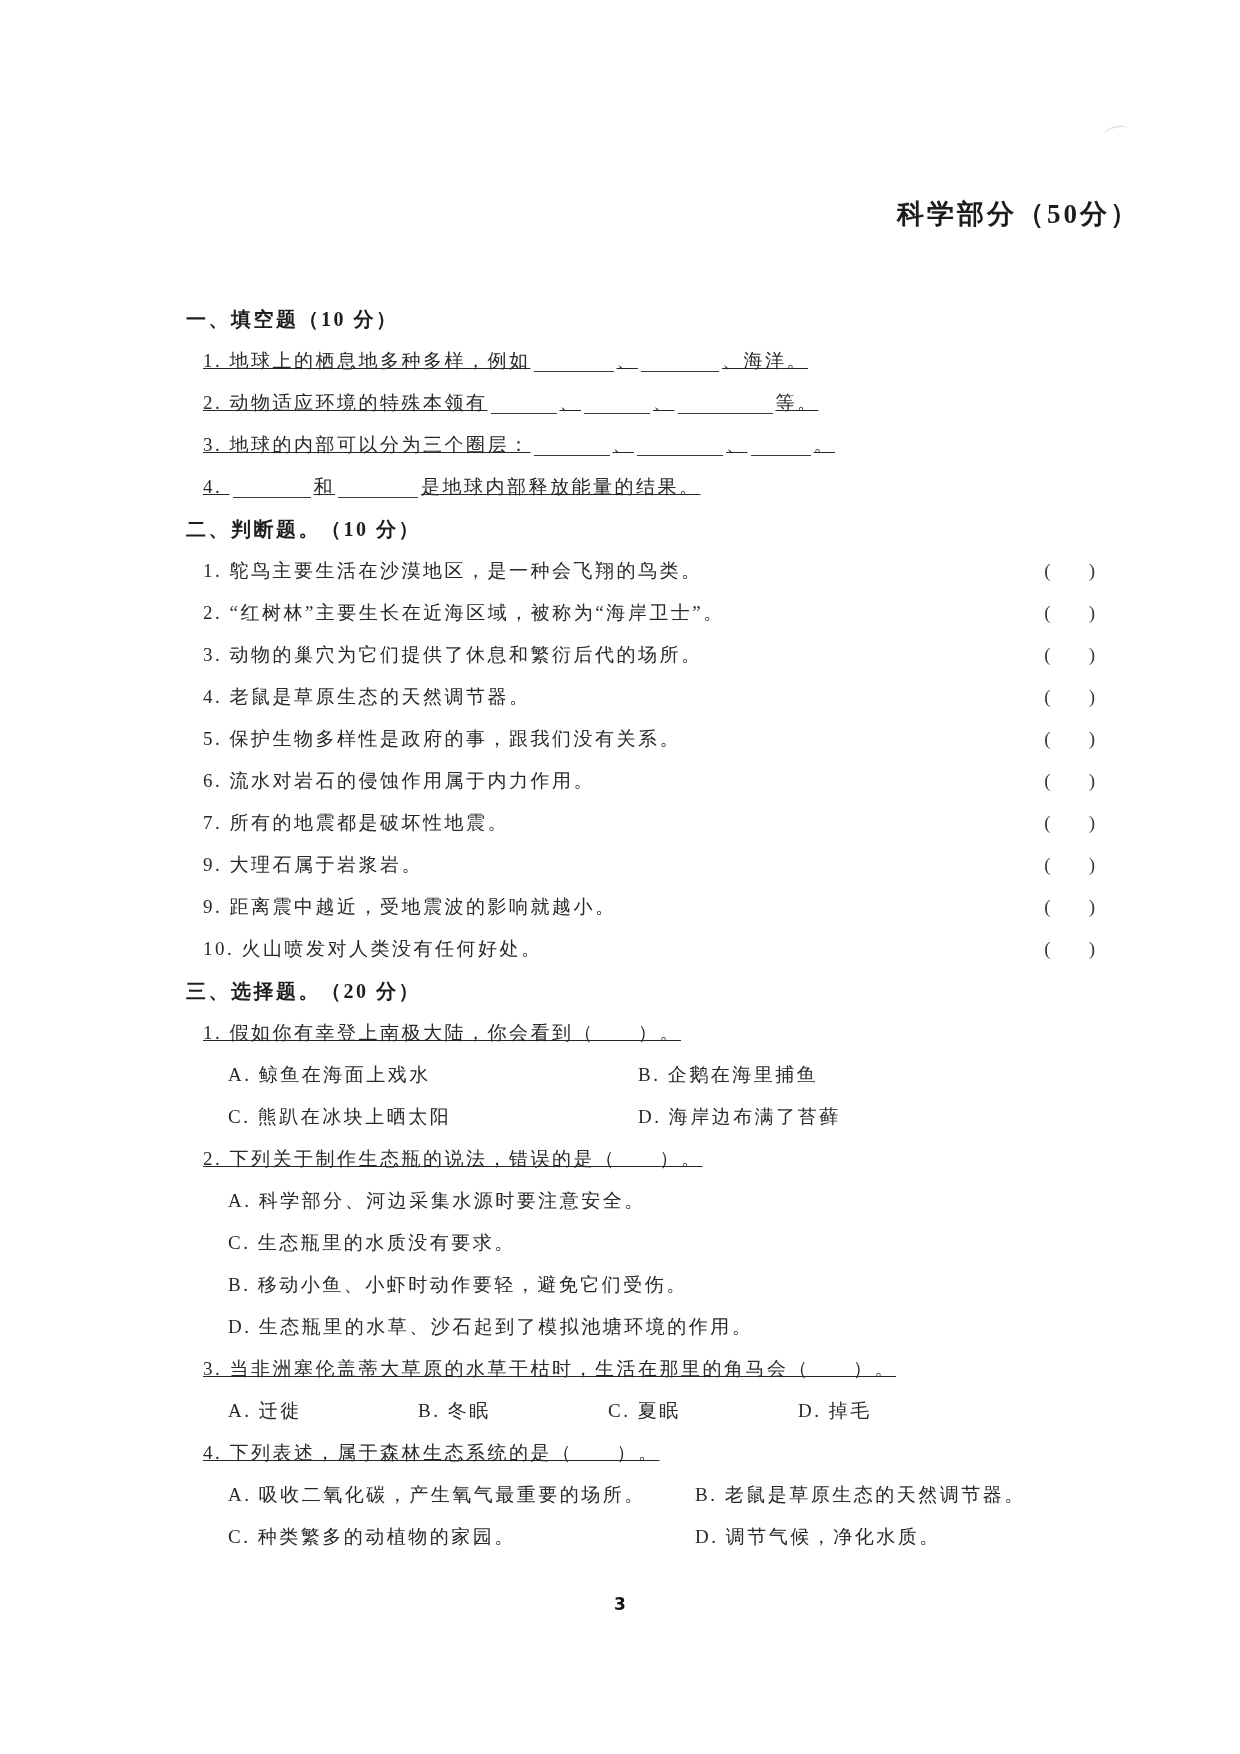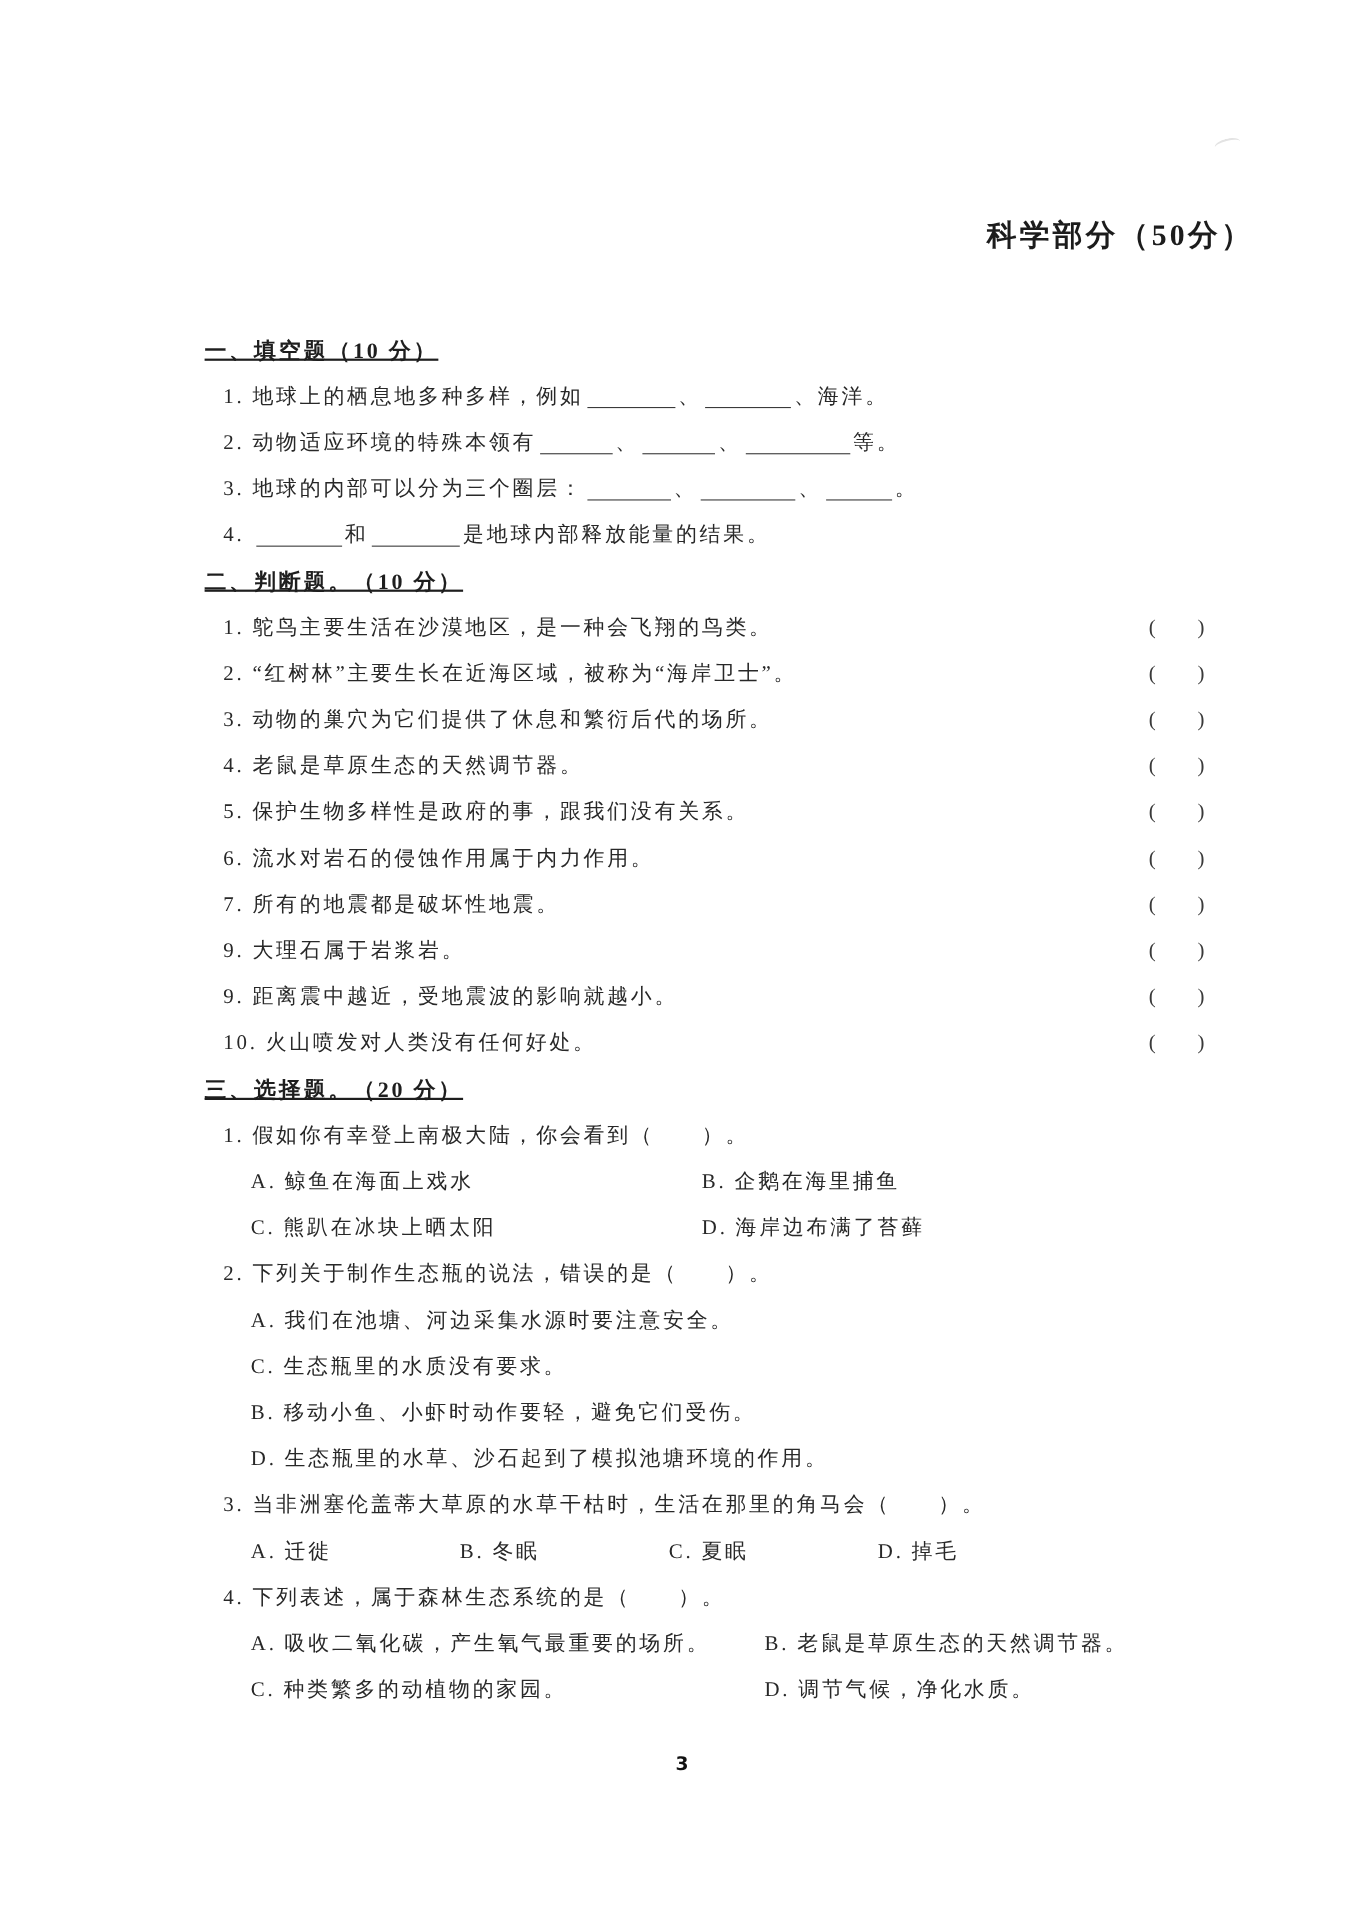--- a/index.html
+++ b/index.html
@@ -21,27 +21,27 @@
     letter-spacing:3px;
     height:42px;line-height:42px;
     color:#1c1c1c;
   }
   .sec-h{
     margin:0 0 0 186px;
     font-size:20px;
     font-weight:700;
     height:42px;line-height:42px;
     color:#1e1e1e;
-    text-decoration:underline;
   }
   .sec-h.first{margin-top:63px;}
   .line{
     margin-left:203px;
     height:42px;line-height:42px;
     white-space:nowrap;
+    text-decoration:underline;
   }
   .blank{
     display:inline-block;
     border-bottom:1.6px solid #3a3a3a;
     height:1em;
     vertical-align:-5px;
     margin:0 3px;
   }
   .w60{width:60px}.w66{width:66px}.w76{width:76px}
   .w78{width:78px}.w80{width:80px}.w86{width:86px}.w95{width:95px}
@@ -165,21 +165,21 @@
     <span>B. 企鹅在海里捕鱼</span>
   </div>
   <div class="opt-row">
     <span class="col-410">C. 熊趴在冰块上晒太阳</span>
     <span>D. 海岸边布满了苔藓</span>
   </div>
 
   <div class="line">
     <span>2. 下列关于制作生态瓶的说法，错误的是（　　）。</span>
   </div>
-  <div class="opt-line"><span>A. 我们在池塘、河边采集水源时要注意安全。</span></div>
+  <div class="opt-line"><span>A. 科学部分、河边采集水源时要注意安全。</span></div>
   <div class="opt-line"><span>C. 生态瓶里的水质没有要求。</span></div>
   <div class="opt-line"><span>B. 移动小鱼、小虾时动作要轻，避免它们受伤。</span></div>
   <div class="opt-line"><span>D. 生态瓶里的水草、沙石起到了模拟池塘环境的作用。</span></div>
 
   <div class="line">
     <span>3. 当非洲塞伦盖蒂大草原的水草干枯时，生活在那里的角马会（　　）。</span>
   </div>
   <div class="opt-row">
     <span class="col-190">A. 迁徙</span>
     <span class="col-190">B. 冬眠</span>

